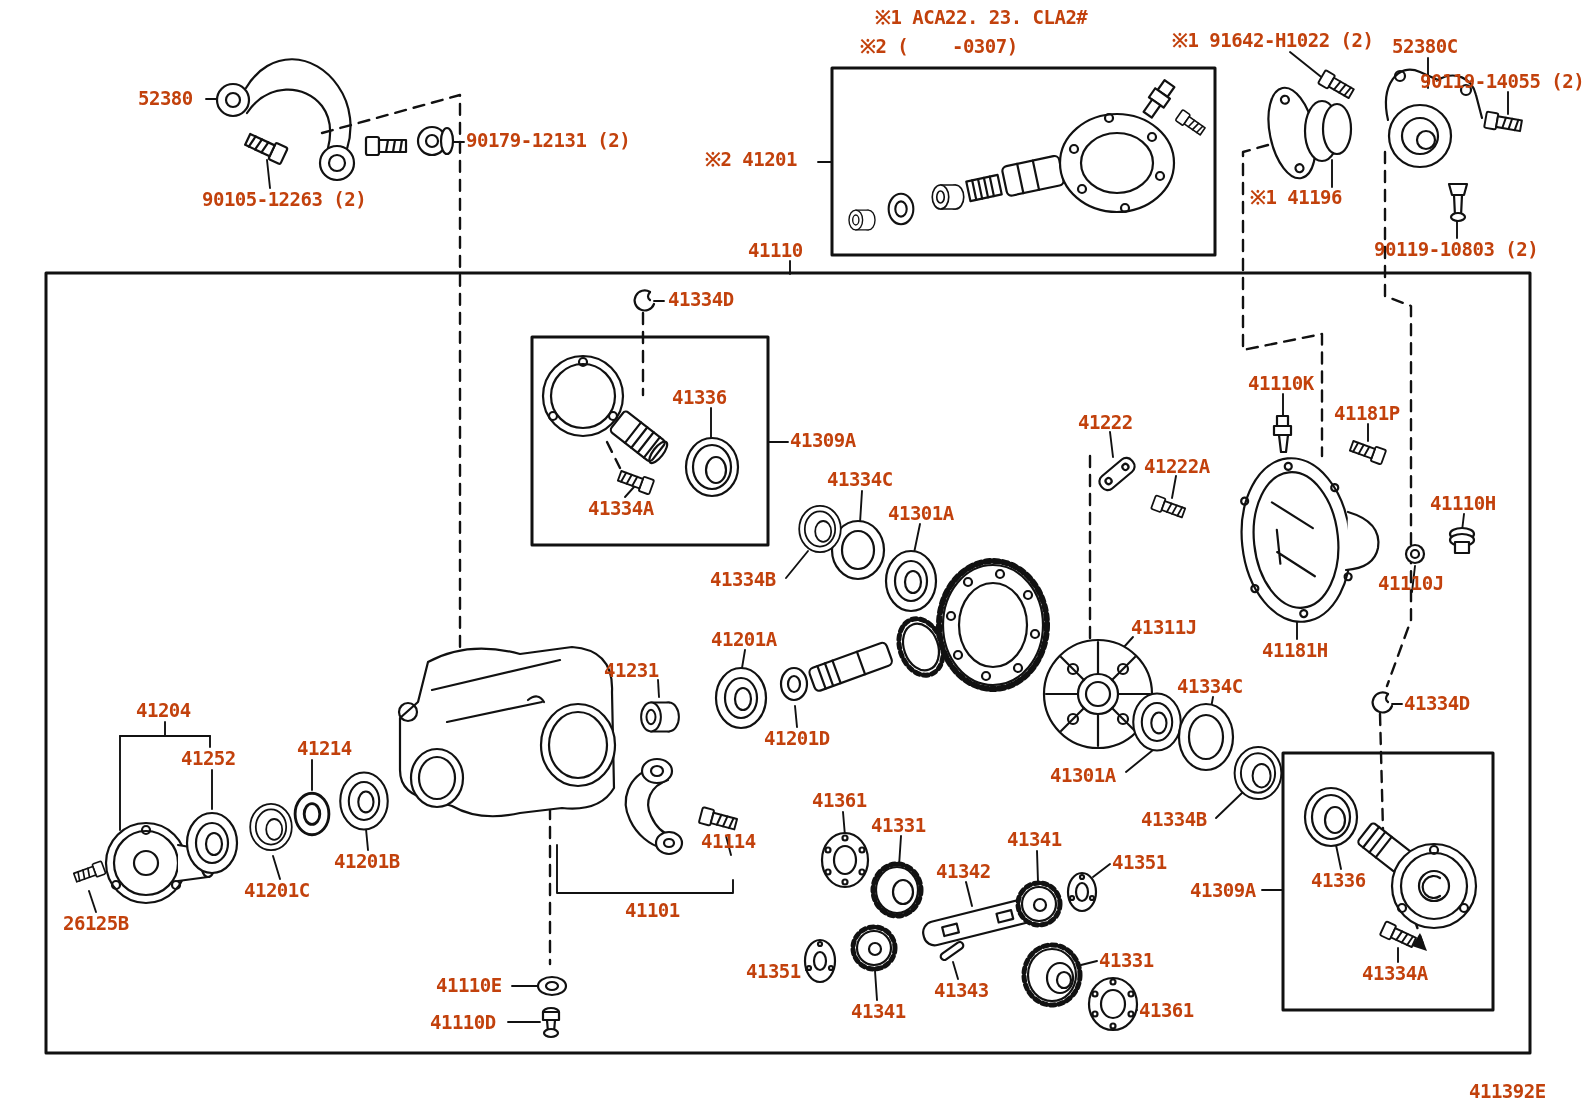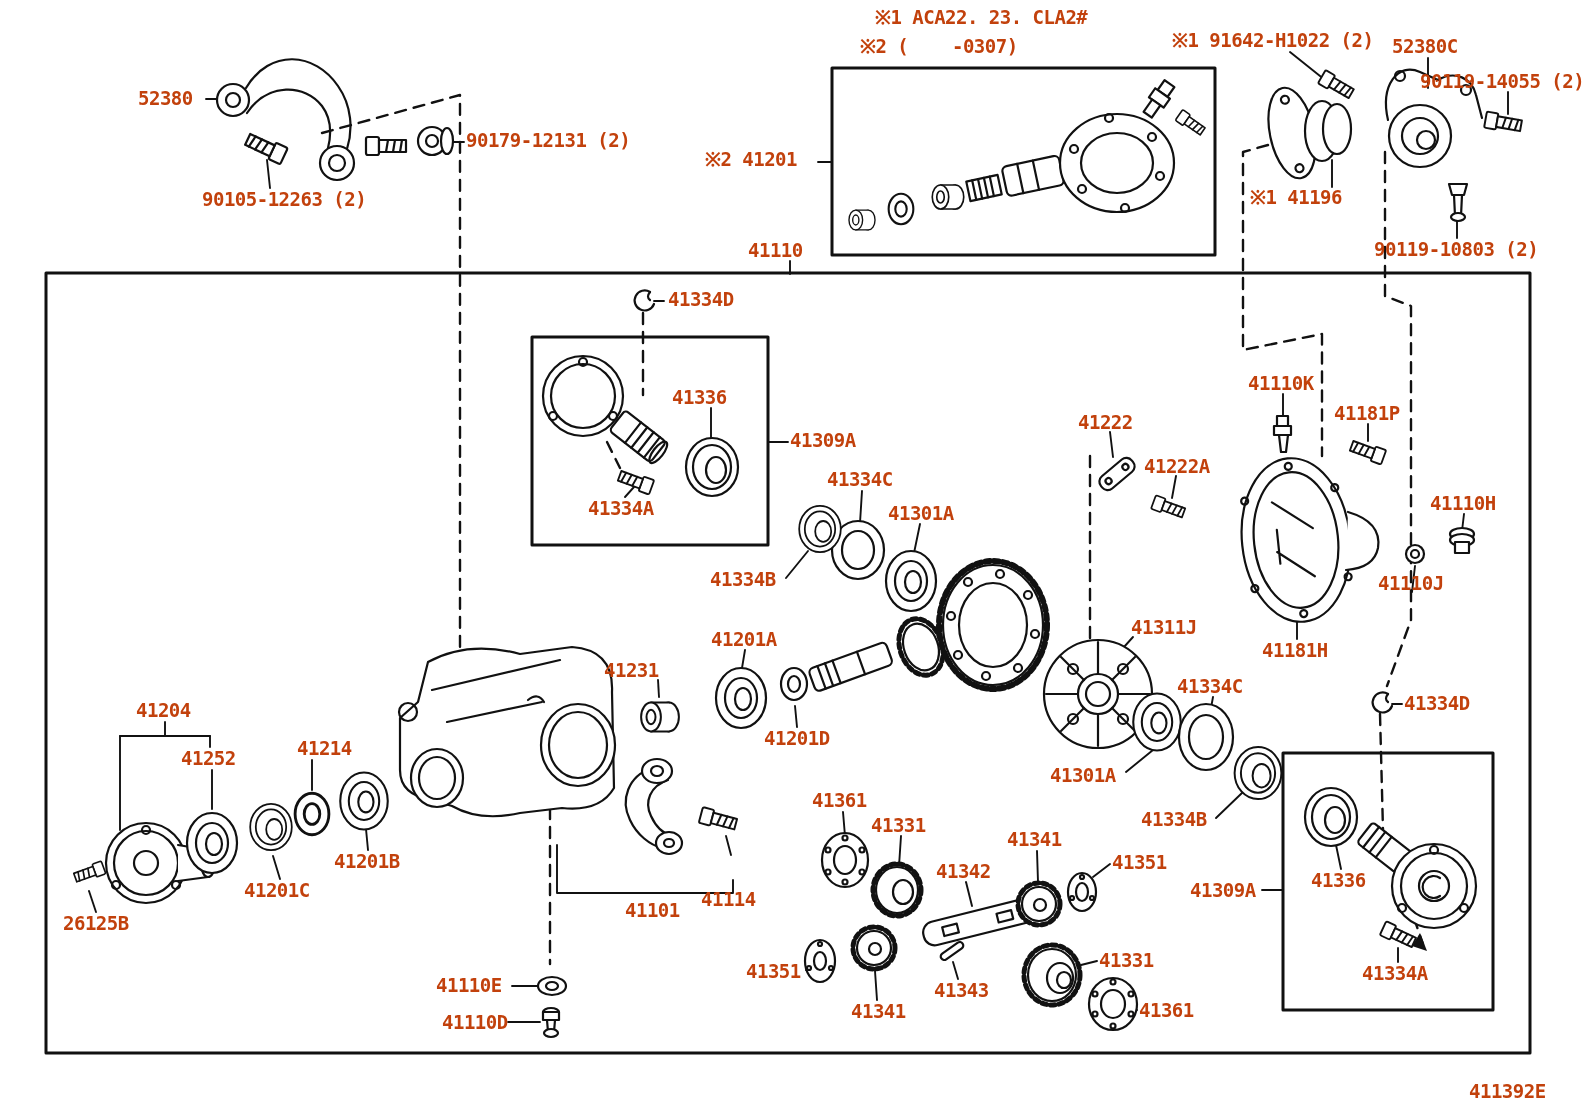--- a/index.html
+++ b/index.html
@@ -500,23 +500,23 @@
       <span class="lbl" style="left: 1190px; top: 881px;">41309A</span>
       <span class="lbl" style="left: 1311px; top: 871px;">41336</span>
       <span class="lbl" style="left: 1362px; top: 964px;">41334A</span>
       <span class="lbl" style="left: 136px; top: 701px;">41204</span>
       <span class="lbl" style="left: 181px; top: 749px;">41252</span>
       <span class="lbl" style="left: 297px; top: 739px;">41214</span>
       <span class="lbl" style="left: 334px; top: 852px;">41201B</span>
       <span class="lbl" style="left: 244px; top: 881px;">41201C</span>
       <span class="lbl" style="left: 63px; top: 914px;">26125B</span>
       <span class="lbl" style="left: 625px; top: 901px;">41101</span>
-      <span class="lbl" style="left: 701px; top: 890px;">41114</span>
+      <span class="lbl" style="left: 701px; top: 832px;">41114</span>
       <span class="lbl" style="left: 436px; top: 976px;">41110E</span>
-      <span class="lbl" style="left: 442px; top: 1013px;">41110D</span>
+      <span class="lbl" style="left: 430px; top: 1013px;">41110D</span>
       <span class="lbl" style="left: 812px; top: 791px;">41361</span>
       <span class="lbl" style="left: 871px; top: 816px;">41331</span>
       <span class="lbl" style="left: 936px; top: 862px;">41342</span>
       <span class="lbl" style="left: 1007px; top: 830px;">41341</span>
       <span class="lbl" style="left: 1112px; top: 853px;">41351</span>
       <span class="lbl" style="left: 746px; top: 962px;">41351</span>
       <span class="lbl" style="left: 851px; top: 1002px;">41341</span>
       <span class="lbl" style="left: 934px; top: 981px;">41343</span>
       <span class="lbl" style="left: 1099px; top: 951px;">41331</span>
       <span class="lbl" style="left: 1139px; top: 1001px;">41361</span>

